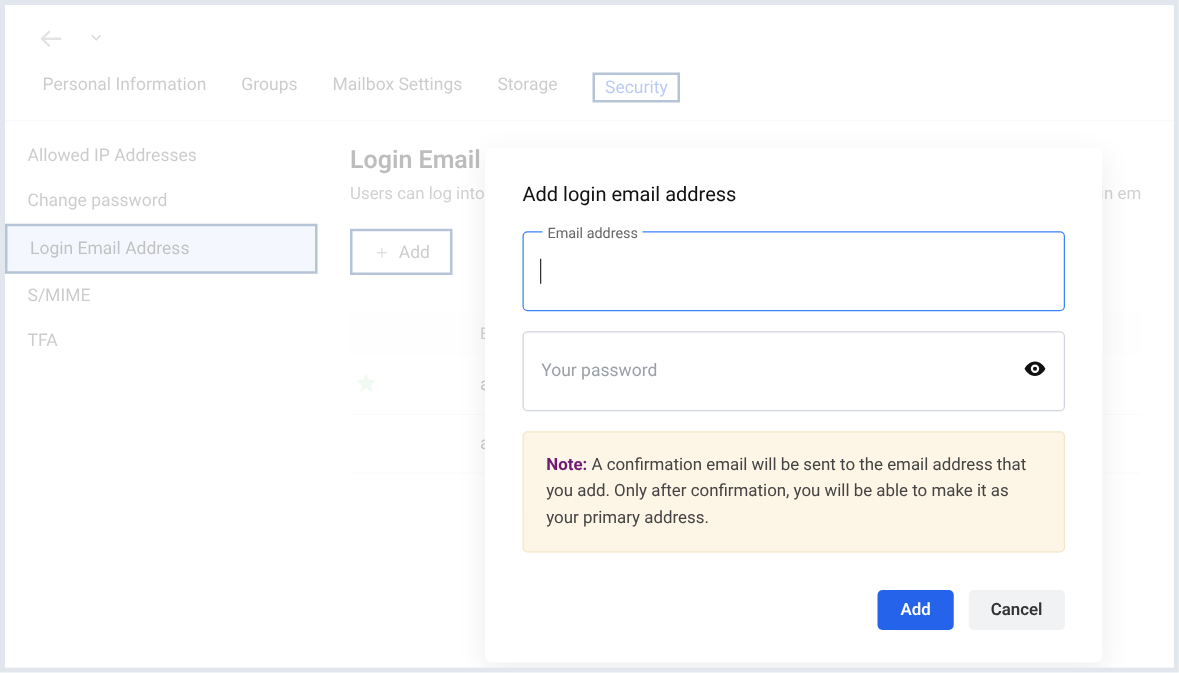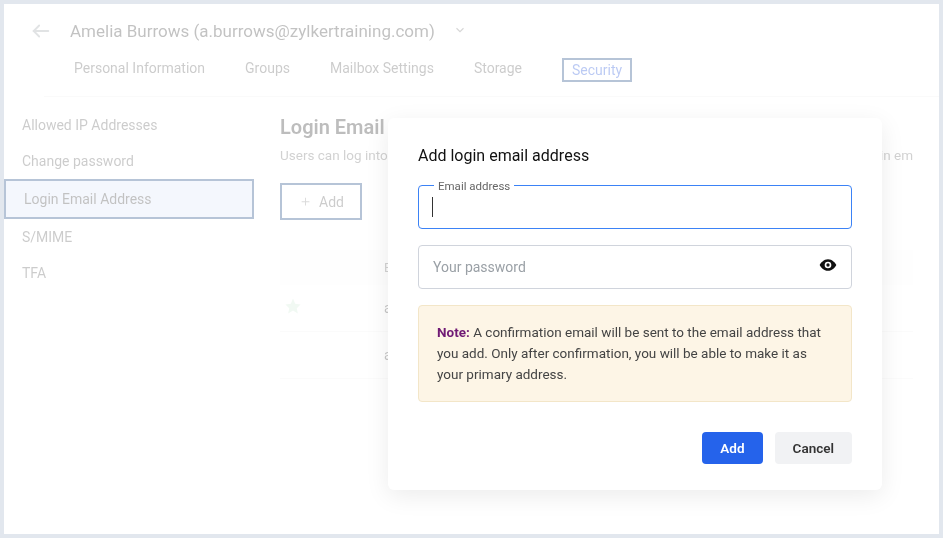--- a/index.html
+++ b/index.html
@@ -5,21 +5,21 @@
   * { box-sizing: border-box; margin: 0; padding: 0; font-family: -apple-system, BlinkMacSystemFont, "Segoe UI", Roboto, sans-serif; }
   body { width: 943px; height: 538px; background: #e2e7ee; padding: 4px; position: relative; }
   .app { background: #fff; width: 100%; height: 100%; position: relative; overflow: hidden; }
   .overlay { position: absolute; inset: 0; background: rgba(255,255,255,0.7); z-index: 5; pointer-events: none; }
 
   .header { display: flex; align-items: center; padding: 16px 26px; gap: 18px; }
   .back-arrow { width: 22px; height: 22px; color: #9aa0a6; cursor: pointer; }
   .user-name { font-size: 17px; color: #333; }
   .dropdown-caret { color: #666; }
 
-  .tabs { display: flex; gap: 40px; padding: 0 30px 14px; border-bottom: 1px solid #eee; font-size: 14px; color: #555; margin-left: 40px; }
+  .tabs { display: flex; gap: 28px; padding: 0 30px 14px; border-bottom: 1px solid #eee; font-size: 14px; color: #555; }
   .tab { cursor: pointer; position: relative; padding: 2px 0; }
   .tab.highlight { border: 2px solid #0a3a7a; padding: 2px 8px; color: #1d4ed8; }
 
   .body { display: flex; height: calc(100% - 100px); }
   .sidebar { width: 250px; padding-top: 10px; }
   .side-item { padding: 10px 18px; font-size: 14px; color: #555; cursor: pointer; }
   .side-item.active { background: #dbe4f8; border: 2px solid #0a3a7a; color: #333; }
 
   .main { flex: 1; padding: 18px 26px; position: relative; }
   .page-title { font-size: 20px; font-weight: 600; color: #222; margin-bottom: 8px; }
@@ -32,21 +32,21 @@
   .star { width: 104px; text-align: left; padding-left: 4px; }
   .star svg path { fill: #cfead5; }
   .row-alt .star { visibility: hidden; }
   .row .email { font-size: 14px; color: #444; }
 
   
   .modal { position: absolute; z-index: 10; top: 114px; left: 384px; width: 494px; background: #fff; border-radius: 6px; box-shadow: 0 6px 24px rgba(0,0,0,0.08); padding: 28px 30px 26px; }
   .modal h3 { font-size: 16px; font-weight: 400; margin-bottom: 20px; color: #111; }
   .field { position: relative; margin-bottom: 16px; }
   .field .float-label { position: absolute; top: -6px; left: 16px; background: #fff; padding: 0 4px; font-size: 11.5px; color: #666; }
-  .field input { width: 100%; height: 44px; border: 1px solid #d0d4dc; border-radius: 4px; padding: 0 14px; font-size: 14px; color: #333; }
+  .field input { width: 100%; height: 64px; border: 1px solid #d0d4dc; border-radius: 4px; padding: 0 14px; font-size: 14px; color: #333; }
   .field input::placeholder { color: #9aa0a6; }
   .field.focus input { border-color: #3b82f6; }
   .field.password input { padding-right: 42px; }
   .eye { position: absolute; right: 14px; top: 50%; transform: translateY(-50%); cursor: pointer; }
 
   .cursor-blink { position: absolute; left: 14px; top: 50%; transform: translateY(-50%); width: 1px; height: 20px; background: #333; }
 
   .note { background: #fdf5e6; border: 1px solid #f3e6c8; border-radius: 4px; padding: 16px 18px; font-size: 13.5px; color: #444; line-height: 1.55; margin-top: 6px; }
   .note strong { color: #701a75; }
 
@@ -61,21 +61,20 @@
 <div class="app">
   <div class="overlay"></div>
 
   <div class="header">
     <span class="back-arrow">
       <svg width="22" height="22" viewBox="0 0 24 24" fill="none" stroke="#9aa0a6" stroke-width="2" stroke-linecap="round">
           <line x1="20" y1="12" x2="4" y2="12"></line>
           <polyline points="10 18 4 12 10 6"></polyline>
         </svg>
     </span>
-    <span class="user-name">Amelia Burrows (a.burrows@zylkertraining.com)</span>
     <span class="dropdown-caret">
       <svg width="14" height="14" viewBox="0 0 24 24" fill="none" stroke="#777" stroke-width="2">
           <polyline points="6 9 12 15 18 9"></polyline>
         </svg>
     </span>
   </div>
 
   <div class="tabs">
     <span class="tab">Personal Information</span>
     <span class="tab">Groups</span>

